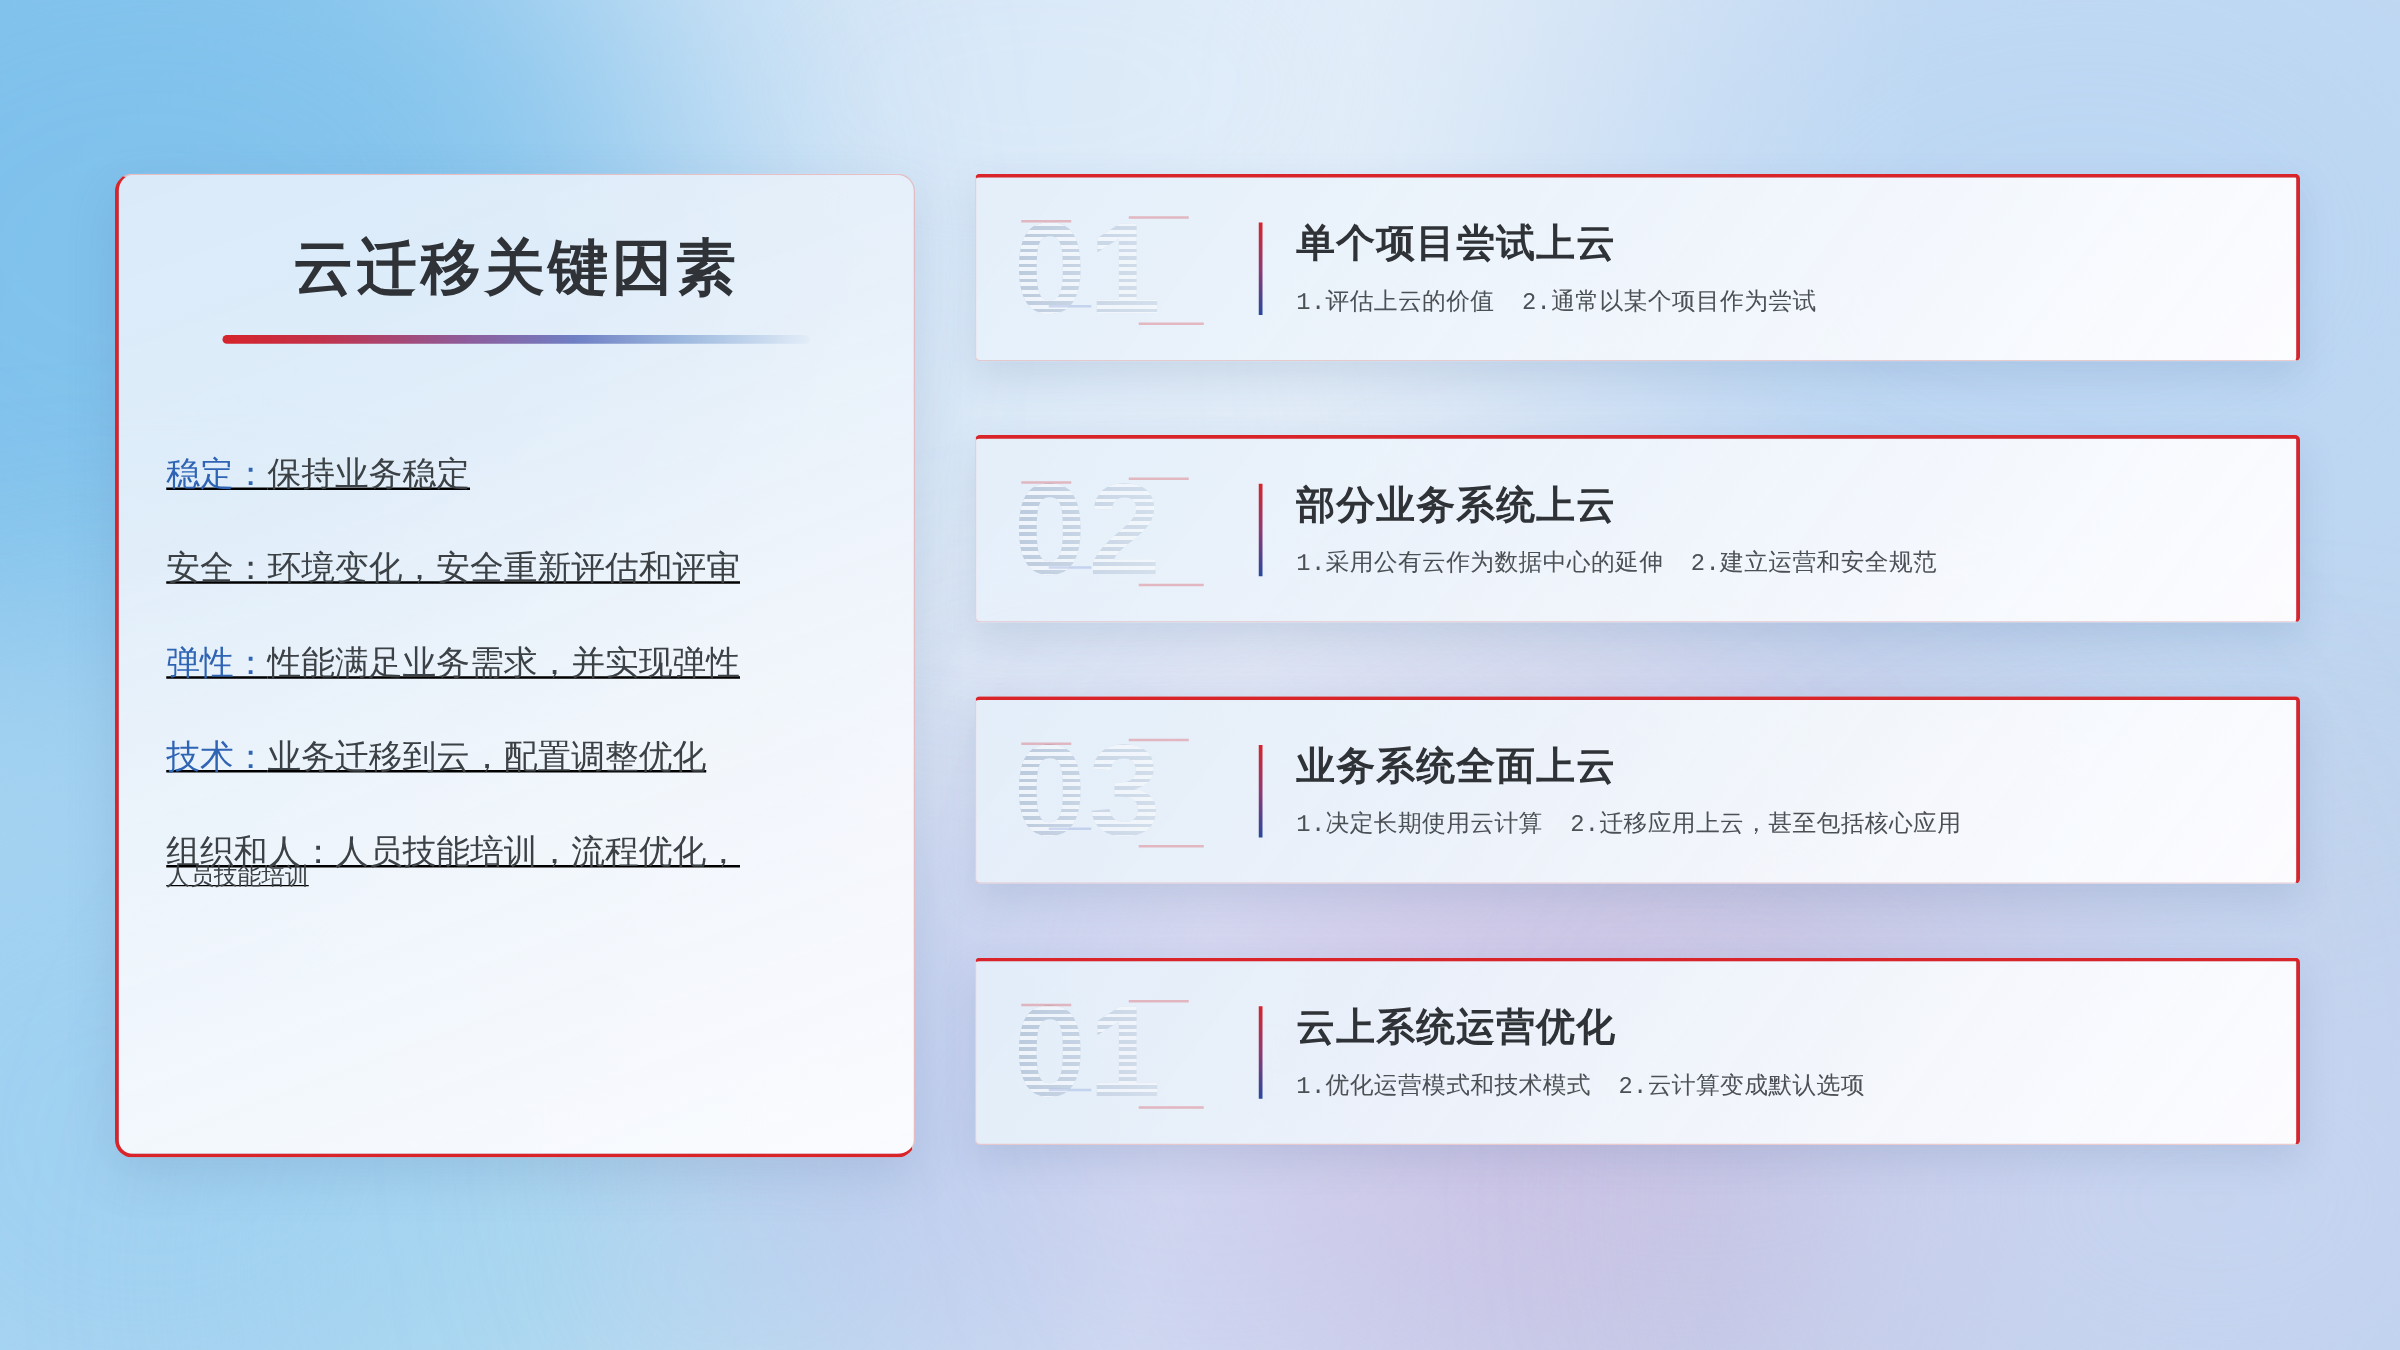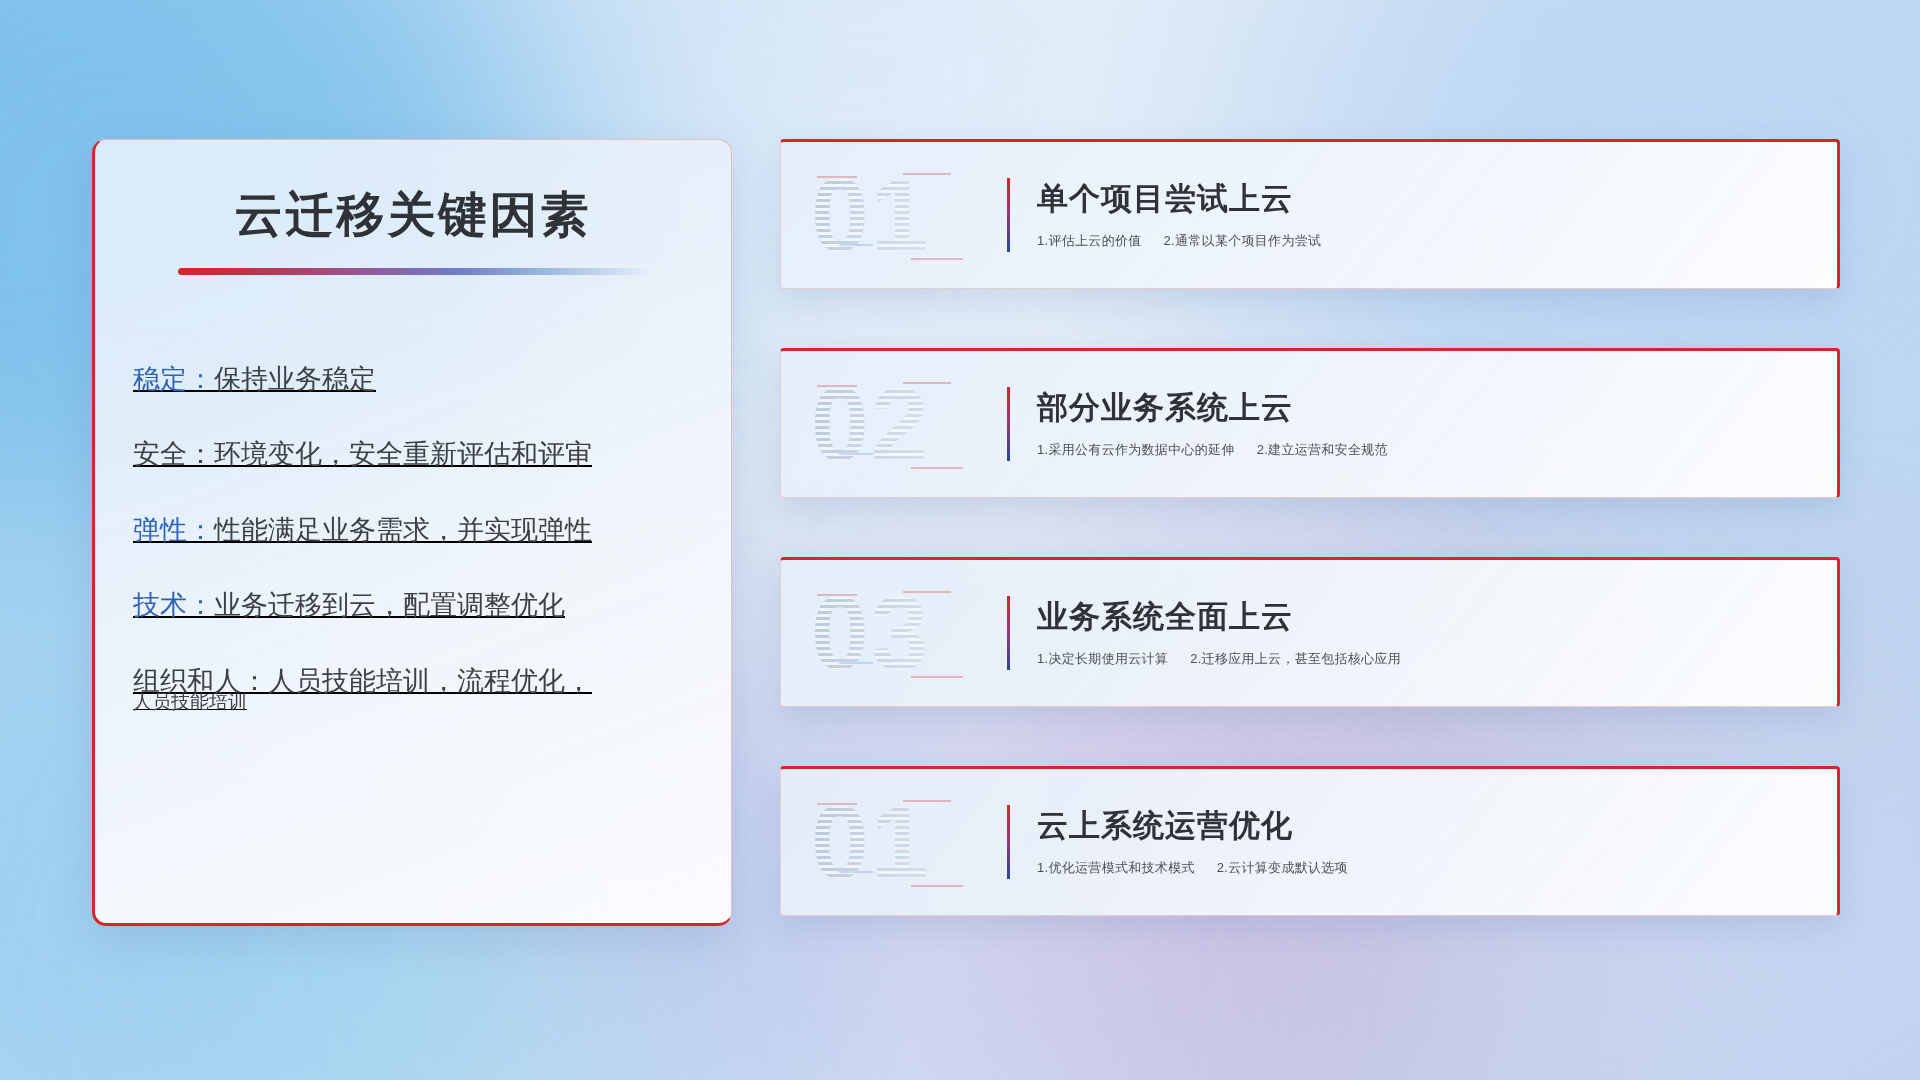--- a/index.html
+++ b/index.html
@@ -186,24 +186,25 @@
   .card-title {
     font-size: 31px;
     font-weight: 700;
     color: #2f3337;
     letter-spacing: 1px;
     line-height: 1.2;
     white-space: nowrap;
   }
   .card-sub {
     margin-top: 15px;
-    font-size: 13px;
+    font-size: 19px;
     color: #4b5055;
     letter-spacing: .3px;
     white-space: nowrap;
+    font-family: Liberation Mono, monospace;
   }
   .card-sub .gap { display: inline-block; width: 22px; }
 </style>
 </head>
 <body>
 
 <div id="slide">
 
   <div class="bg-base"></div>
   <div class="bg-blob blob-f"></div>

